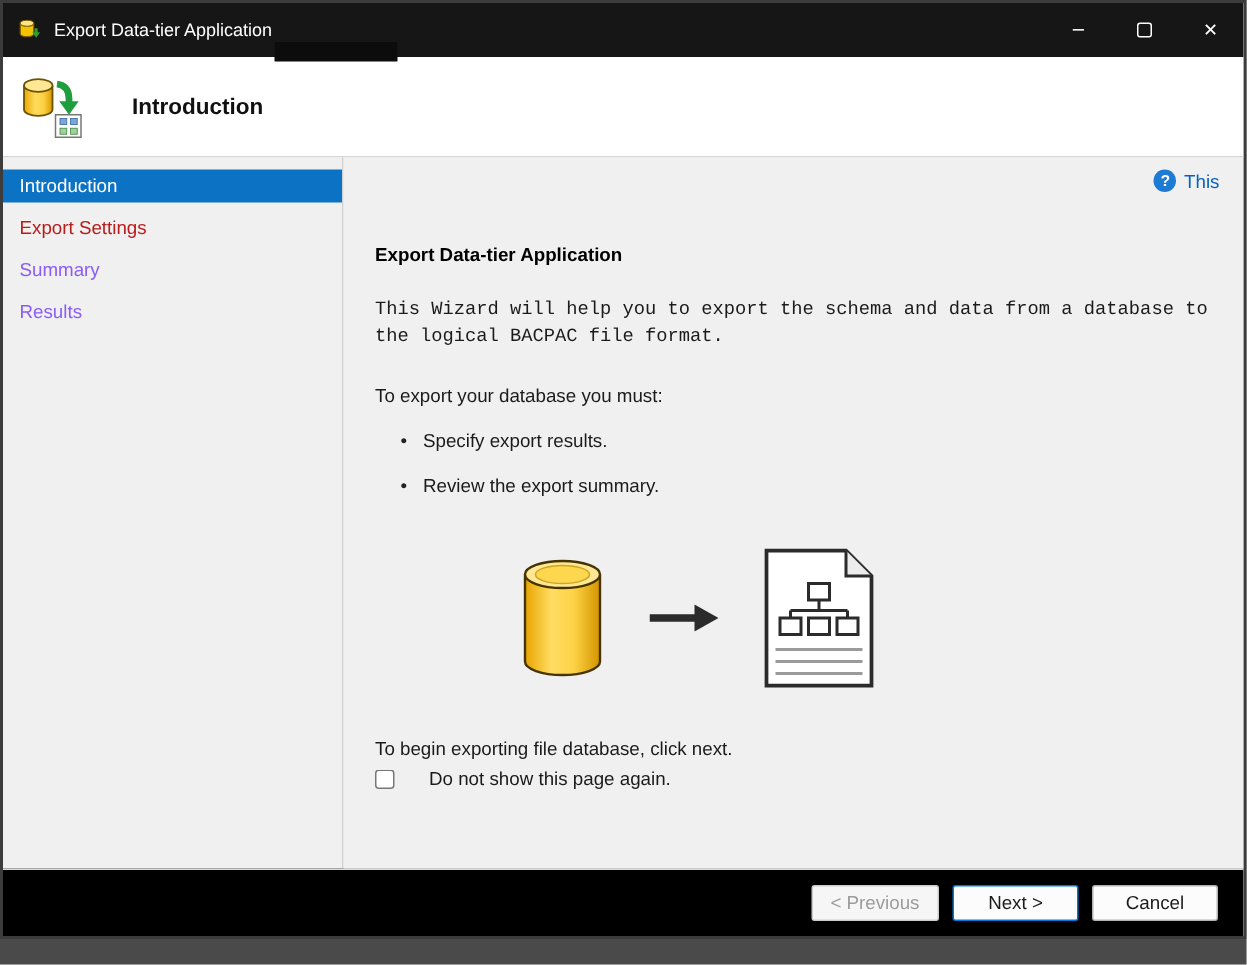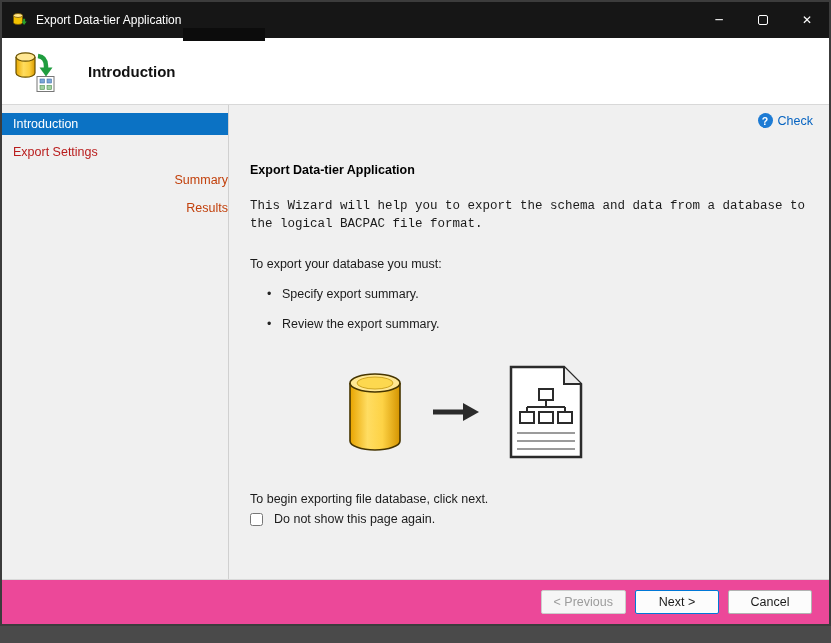--- a/index.html
+++ b/index.html
@@ -25,37 +25,37 @@
   
   .header{height:67px;background:#fff;border-bottom:1px solid #d8d8d8;display:flex;align-items:center;padding-left:12px;flex:0 0 auto;}
   .header-icon{width:46px;height:44px;display:inline-flex;}
   .header-title{margin-left:28px;font-size:15px;font-weight:bold;color:#111;}
   
   .body{flex:1;display:flex;min-height:0;}
   .sidebar{width:227px;flex:0 0 auto;background:#f0f0f0;border-right:1px solid #d0d0d0;padding-top:8px;}
   .nav-item{height:22px;line-height:22px;padding-left:11px;margin-bottom:6px;font-size:12.5px;cursor:pointer;white-space:nowrap;}
   .nav-item.selected{background:#0b72c4;color:#fff;}
   .nav-item.link{color:#b91c1c;}
-  .nav-item.dim{color:#c2410c;text-align:right;}
+  .nav-item.dim{color:#8b5cf6;}
   .content{flex:1;position:relative;padding:12px 20px 0 21px;background:#f0f0f0;overflow:hidden;}
   .help{position:absolute;top:8px;right:16px;display:flex;align-items:center;gap:5px;color:#0563c1;cursor:pointer;}
   .help-icon{width:15px;height:15px;border-radius:50%;background:#1d7bd4;color:#fff;
     display:inline-flex;align-items:center;justify-content:center;font-size:10.5px;font-weight:bold;}
   .content h2{margin:46px 0 0 0;font-size:12.5px;font-weight:bold;color:#000;}
   .para{margin:20px 0 0 0;max-width:565px;line-height:1.45;font-family:Liberation Mono, monospace;}
   .must{margin:24px 0 0 0;}
   ul.req{list-style:none;margin:16px 0 0 0;padding:0 0 0 17px;}
   ul.req li{position:relative;padding-left:15px;margin-bottom:16px;}
   ul.req li::before{content:"\2022";position:absolute;left:0;top:0;color:#222;}
   .graphic{margin:34px 0 0 97px;display:flex;align-items:center;gap:30px;}
   .begin{margin:30px 0 0 0;}
-  .checkbox-row{margin:6px 0 0 0;display:flex;align-items:center;gap:11px;cursor:pointer;}
+  .checkbox-row{margin:6px 0 0 0;display:flex;align-items:center;gap:23px;cursor:pointer;}
   .checkbox-row input{width:13px;height:13px;margin:0;}
   
-  .footer{height:45px;flex:0 0 auto;border-top:1px solid #d9d9d9;background:#ec4899;
+  .footer{height:45px;flex:0 0 auto;border-top:1px solid #d9d9d9;background:#000000;
     display:flex;align-items:center;justify-content:flex-end;gap:9px;padding-right:17px;}
   .btn{min-width:84px;height:24px;background:#fcfcfc;border:1px solid #b2b2b2;border-radius:2px;
     font-family:"Liberation Sans",sans-serif;font-size:12.5px;color:#1b1b1b;cursor:pointer;padding:0 12px;}
   .btn.primary{border-color:#0078d7;}
   .btn.disabled{color:#9c9c9c;border-color:#cccccc;background:#f6f6f6;}
 </style>
 </head>
 <body>
 
 <div class="window">
@@ -114,31 +114,31 @@
       <div class="nav-item selected">Introduction</div>
       <div class="nav-item link">Export Settings</div>
       <div class="nav-item dim">Summary</div>
       <div class="nav-item dim">Results</div>
     </nav>
 
     <main class="content">
 
       <div class="help">
         <span class="help-icon">?</span>
-        <span>Check</span>
+        <span>This</span>
       </div>
 
       <h2>Export Data-tier Application</h2>
 
       <p class="para">This Wizard will help you to export the schema and data from a database to the logical BACPAC file format.</p>
 
       <p class="must">To export your database you must:</p>
 
       <ul class="req">
-        <li>Specify export summary.</li>
+        <li>Specify export results.</li>
         <li>Review the export summary.</li>
       </ul>
 
       <div class="graphic">
         <span>
           <svg width="56" height="82" viewBox="0 0 56 82">
             <defs>
               <linearGradient id="bigcyl" x1="0" y1="0" x2="1" y2="0">
                 <stop offset="0" stop-color="#e8a400"></stop>
                   <stop offset="0.35" stop-color="#ffdd62"></stop>

